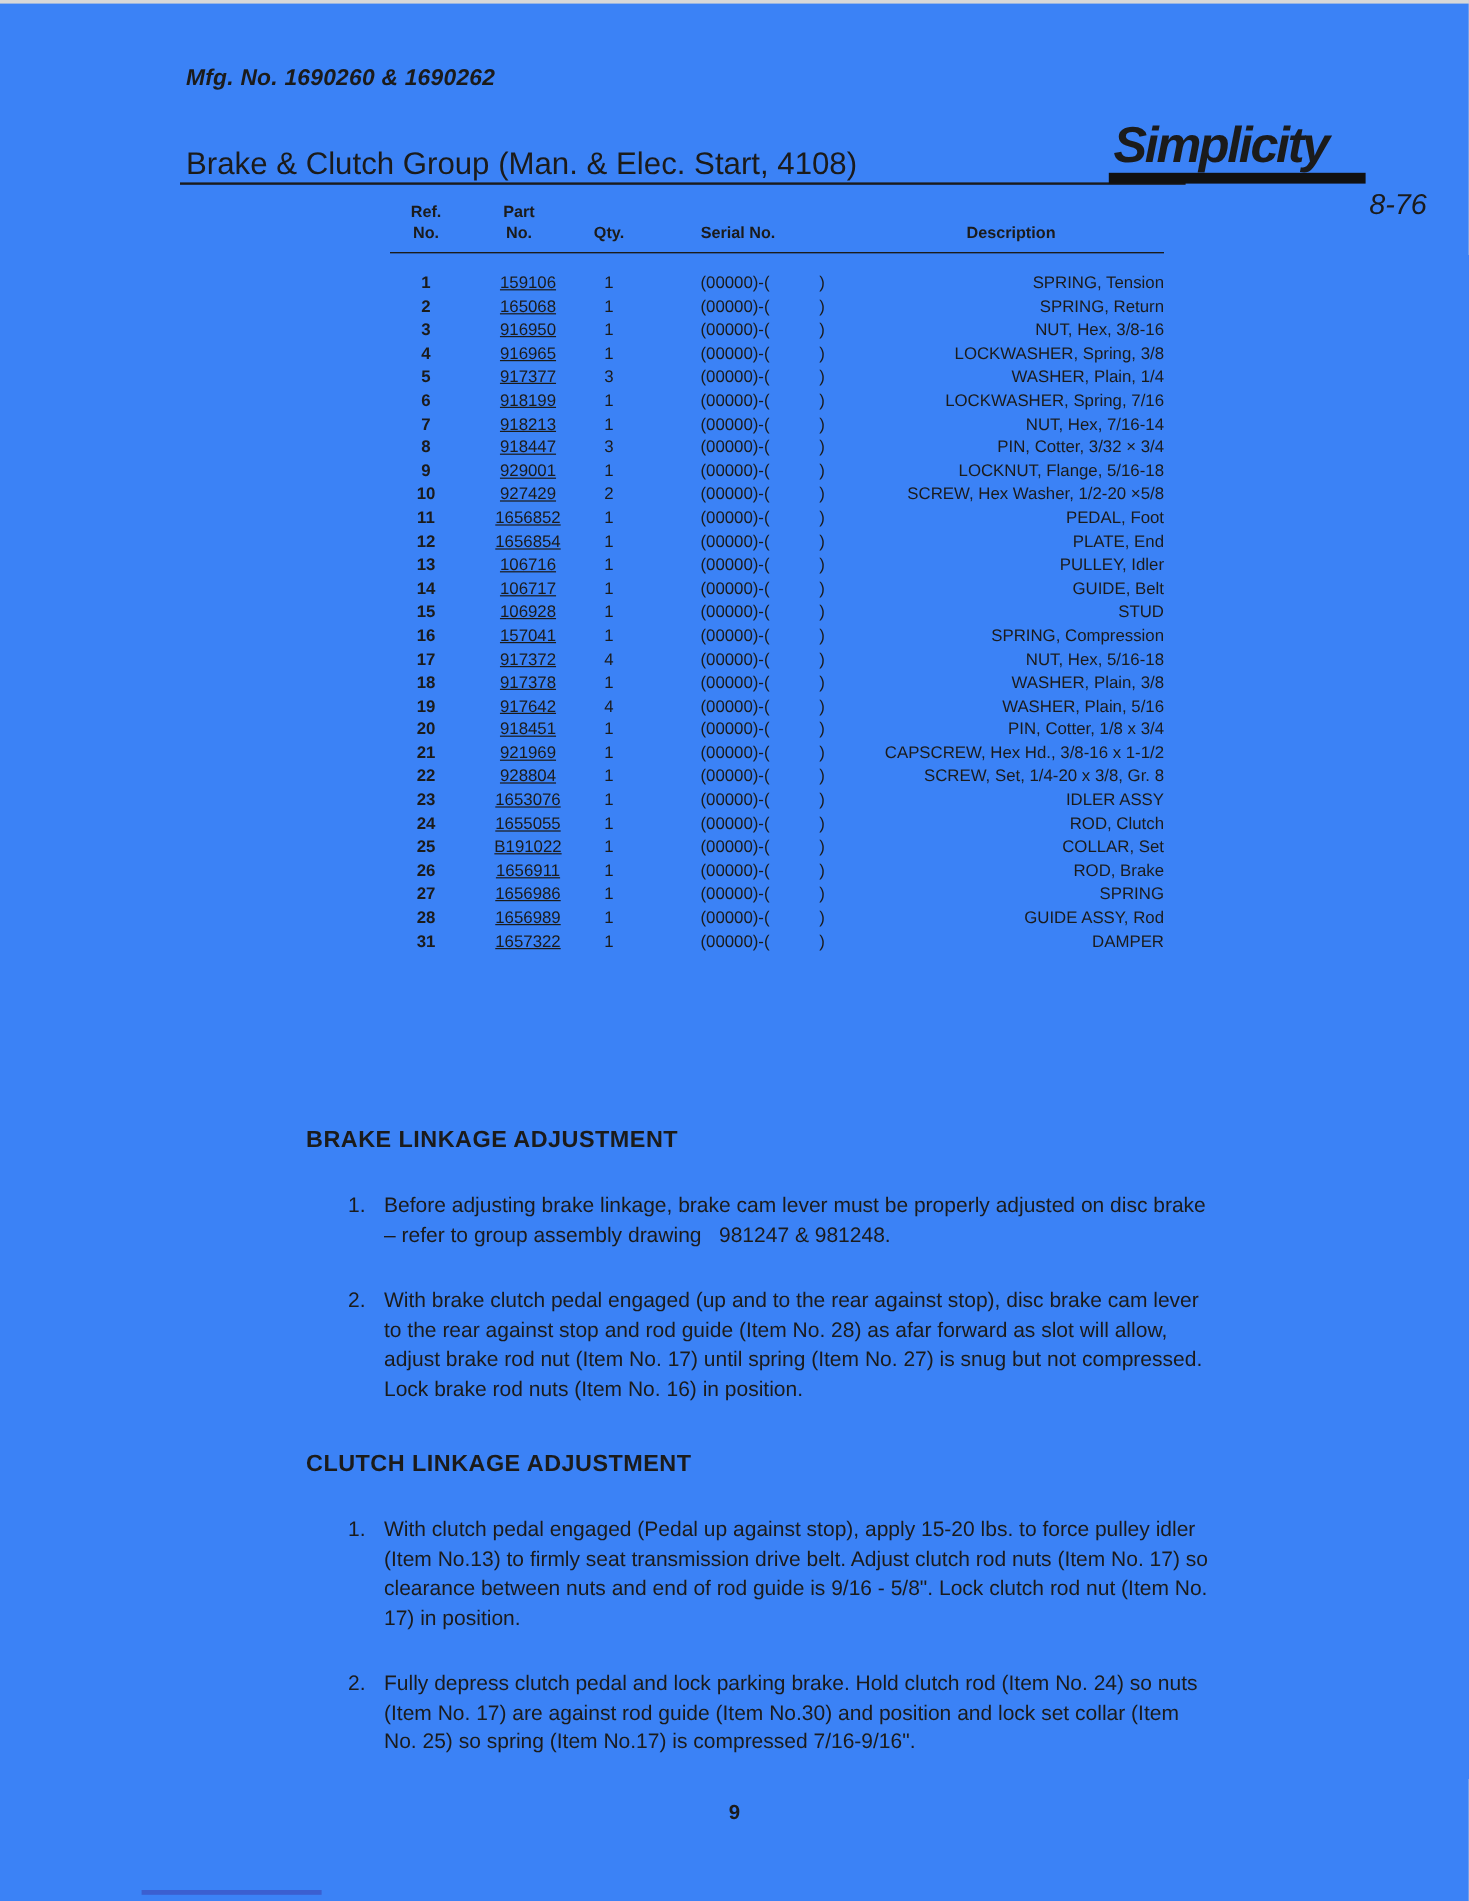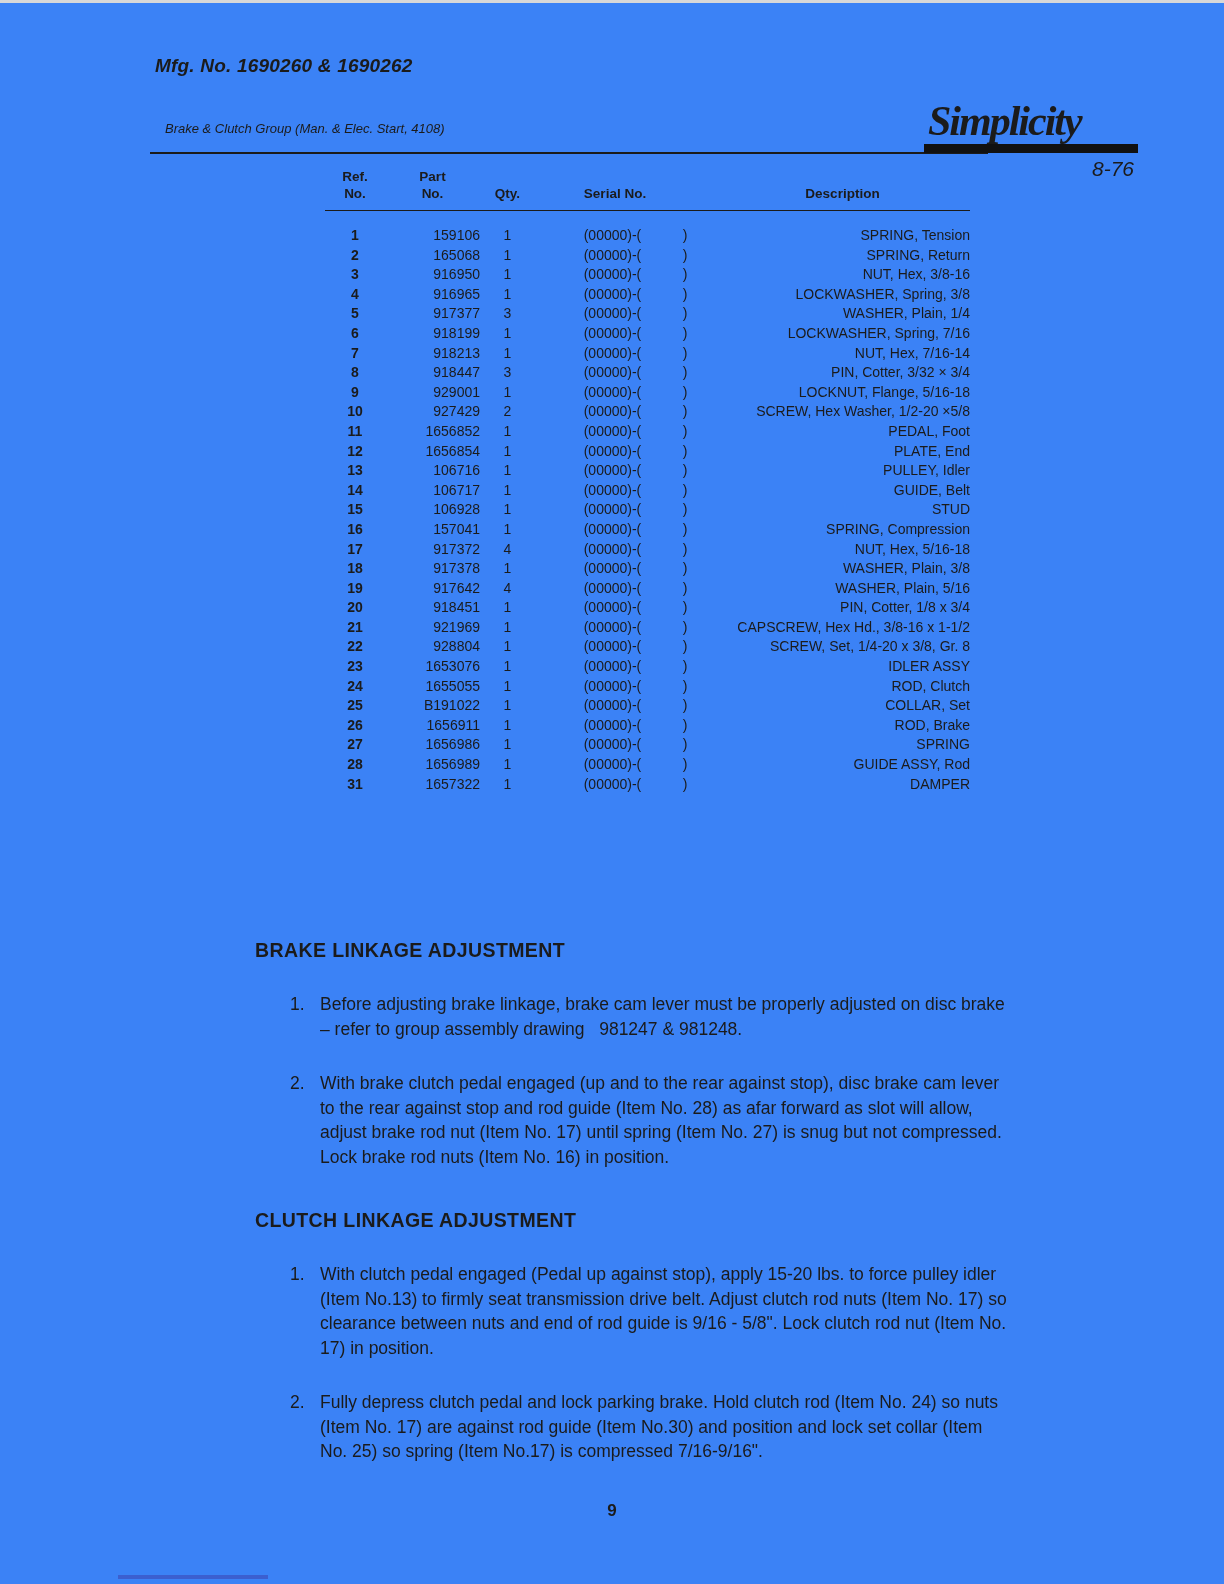--- a/index.html
+++ b/index.html
@@ -13,40 +13,40 @@
     overflow:hidden;
   }
 
   
   .mfg-no {
     position:absolute; left:155px; top:52px;
     font-style:italic; font-weight:bold; font-size:19px;
     letter-spacing:0.2px;
   }
   .group-title {
-    position:absolute; left:165px; top:118px;
-    font-style:italic; font-size:13px;
+    position:absolute; left:155px; top:118px;
+    font-size:26px;
   }
   .title-rule {
     position:absolute; left:150px; top:149px;
     width:838px; height:2px; background:#1b1b1b;
   }
   .brand {
     position:absolute; left:928px; top:94px;
     font-size:42px; font-weight:900; font-style:italic;
     letter-spacing:-2px;
-    font-family:Liberation Serif, serif;
+    font-family:Liberation Sans, sans-serif;
   }
   .brand-bar {
     position:absolute; left:924px; top:141px;
     width:214px; height:9px; background:#111;
   }
   .date-code {
-    position:absolute; left:1092px; top:154px;
-    font-style:italic; font-size:21px;
+    position:absolute; left:1141px; top:154px;
+    font-style:italic; font-size:24px;
   }
 
   
   .table-wrap { position:absolute; left:325px; top:165px; }
   table.parts { border-collapse:collapse; table-layout:fixed; font-size:14px; }
   table.parts col.c-ref    { width:60px; }
   table.parts col.c-part   { width:95px; }
   table.parts col.c-qty    { width:55px; }
   table.parts col.c-serial { width:120px; }
   table.parts col.c-close  { width:60px; }
@@ -58,21 +58,21 @@
     border-bottom:1.5px solid #1b1b1b;
     text-align:center;
   }
   table.parts th.h-serial { padding-left:40px; }
   table.parts td {
     height:19.6px; line-height:19.6px; padding:0;
     white-space:nowrap; overflow:visible;
   }
   table.parts tbody tr:first-child td { padding-top:15px; }
   td.ref  { text-align:center; font-weight:bold; }
-  td.part { text-align:right; padding-left:15px !important; }
+  td.part { text-align:center; padding-left:15px !important;text-decoration:underline; }
   td.qty  { text-align:center; }
   td.serial { text-align:center; padding-left:35px !important; }
   td.close  { text-align:center; }
   td.desc   { text-align:right; padding-left:20px !important; }
 
   
   .section { position:absolute; left:255px; width:790px; }
   .section-brake  { top:936px; }
   .section-clutch { top:1206px; }
   .section-title {

